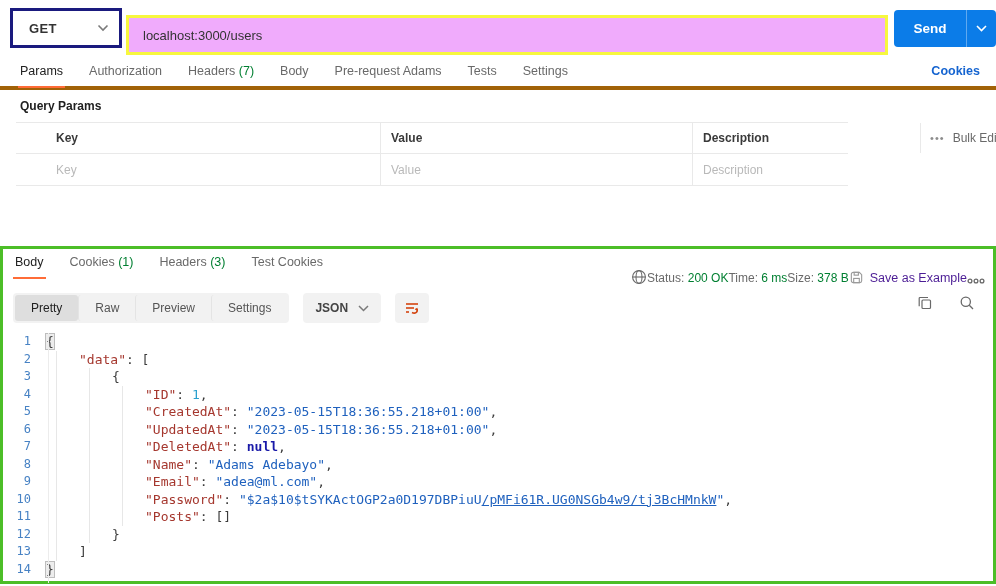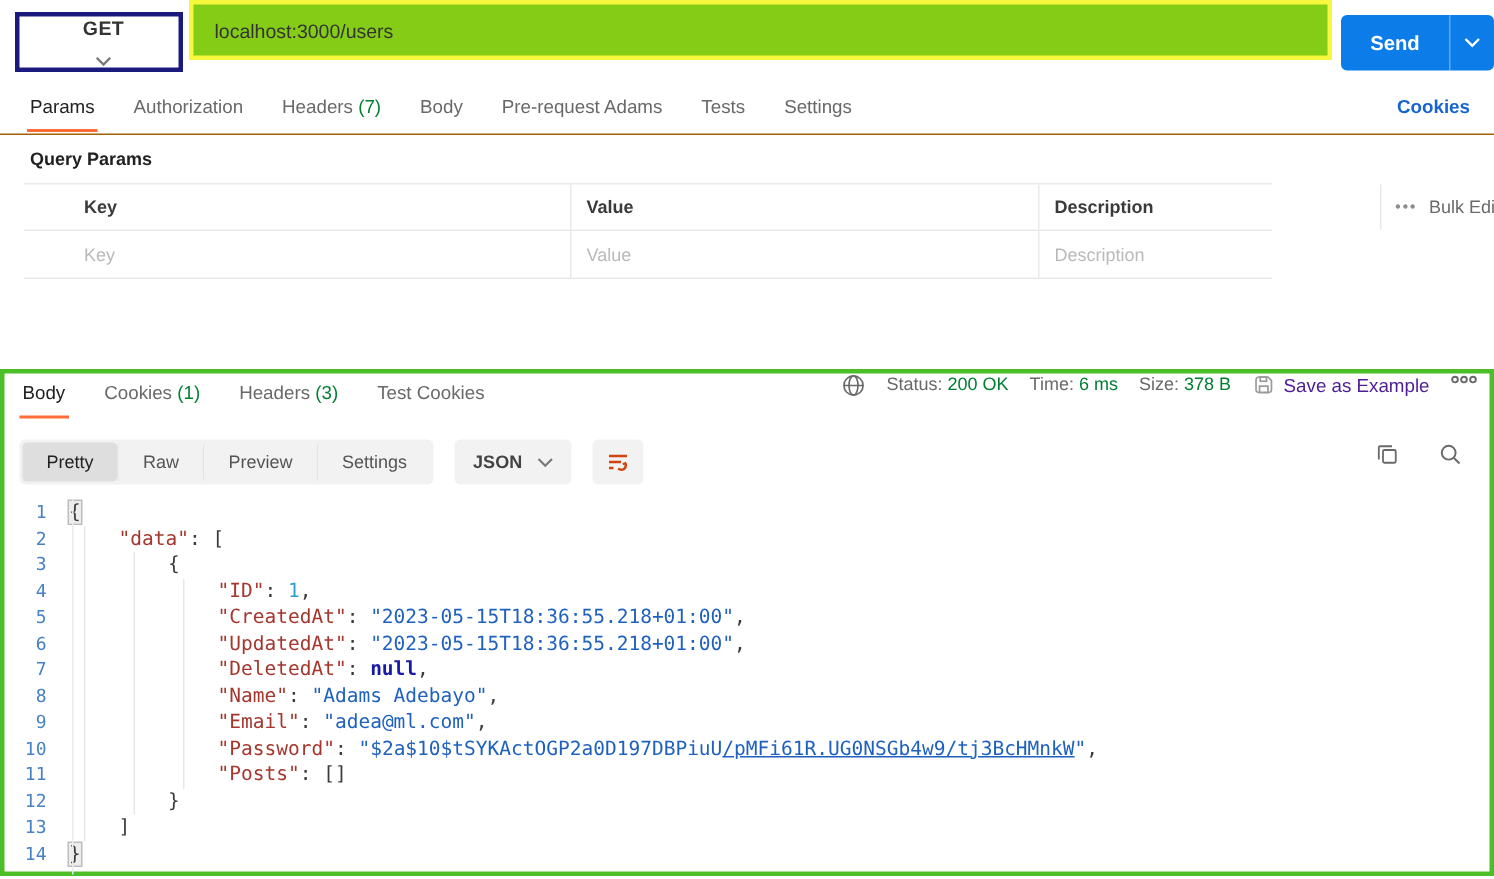--- a/index.html
+++ b/index.html
@@ -3,36 +3,36 @@
 <meta charset="utf-8">
 <style>
   * { box-sizing: border-box; margin: 0; padding: 0; }
   html,body { width: 996px; height: 586px; background:#fff; overflow:hidden;
     font-family:"Liberation Sans", sans-serif; color:#212121; }
 
   
   .topbar { position:absolute; left:0; top:0; width:996px; height:56px; }
   .method-box { position:absolute; left:10px; top:8px; width:112px; height:40px;
     border:3px solid #1a1a7e; background:#fff; display:flex; align-items:center;
-    justify-content:space-between; padding:0 10px 0 16px; cursor:pointer;flex-direction:column; }
+    justify-content:space-between; padding:0 10px 0 16px; cursor:pointer; }
   .method-label { font-size:13px; font-weight:bold; color:#333; letter-spacing:.3px; }
-  .url-box { position:absolute; left:126px; top:0; width:762px; height:40px;
-    border:3px solid #f7f73e; background:#84cc16; display:flex; align-items:center; }
+  .url-box { position:absolute; left:126px; top:15px; width:762px; height:40px;
+    border:3px solid #f7f73e; background:#f0abfc; display:flex; align-items:center; }
   .url-box input { border:0; outline:0; background:transparent; width:100%;
     font-size:13px; color:#333; padding:0 14px; font-family:"Liberation Sans",sans-serif; }
   .send-btn { position:absolute; left:894px; top:10px; width:102px; height:37px;
     background:#0b7ce8; border-radius:4px; display:flex; color:#ffffff; cursor:pointer; }
   .send-main { flex:1; display:flex; align-items:center; justify-content:center;
     font-size:13.5px; font-weight:bold; }
   .send-caret { width:30px; display:flex; align-items:center; justify-content:center;
     border-left:1px solid rgba(255,255,255,.35); }
 
   
   .req-tabs { position:absolute; left:0; top:58px; width:996px; height:32px;
-    border-bottom:1px solid #a16207; display:flex; align-items:flex-start; padding-left:20px; }
+    border-bottom:4px solid #a16207; display:flex; align-items:flex-start; padding-left:20px; }
   .rtab { font-size:12.5px; color:#696969; margin-right:26px; padding:6px 0 10px 0;
     cursor:pointer; position:relative; white-space:nowrap; }
   .rtab .cnt { color:#007f31; }
   .rtab.active { color:#212121; }
   .rtab.active::after { content:""; position:absolute; left:-2px; right:-2px; bottom:0;
     height:2px; background:#ff6c37; }
   .cookies-link { position:absolute; right:16px; top:64px; font-size:12.5px;
     font-weight:bold; color:#1564d0; cursor:pointer; }
 
   .qp-title { position:absolute; left:20px; top:99px; font-size:12px; font-weight:bold; color:#212121; }
@@ -51,21 +51,21 @@
   .bulk-cell { display:flex; align-items:center; justify-content:flex-end;
     padding-right:12px; gap:8px; color:#696969; font-size:12px; cursor:pointer; }
   .dots { letter-spacing:1px; color:#8c8c8c; font-size:11px; }
 
   
   .resp { position:absolute; left:0; top:246px; width:996px; height:338px;
     border:3px solid #4cbe27; background:#fff; }
   .resp-tabs { position:absolute; left:0; top:0; width:100%; height:36px;
     display:flex; align-items:flex-start; padding-left:12px; }
   .resp-meta { position:absolute; right:8px; top:0; height:36px; display:flex;
-    align-items:flex-start; gap:14px; }
+    align-items:flex-end; }
   .meta-pair { font-size:12px; white-space:nowrap; }
   .meta-label { color:#696969; }
   .meta-value { color:#007f31; }
   .save-group { display:flex; align-items:center; gap:6px; color:#4c1d95;
     font-size:12.5px; cursor:pointer; }
   .icon-btn { display:flex; align-items:center; justify-content:center; cursor:pointer; }
 
   
   .view-bar { position:absolute; left:10px; top:44px; height:30px; display:flex; align-items:center; }
   .seg-group { display:flex; background:#f2f2f2; border-radius:4px; padding:2px; height:30px; }

